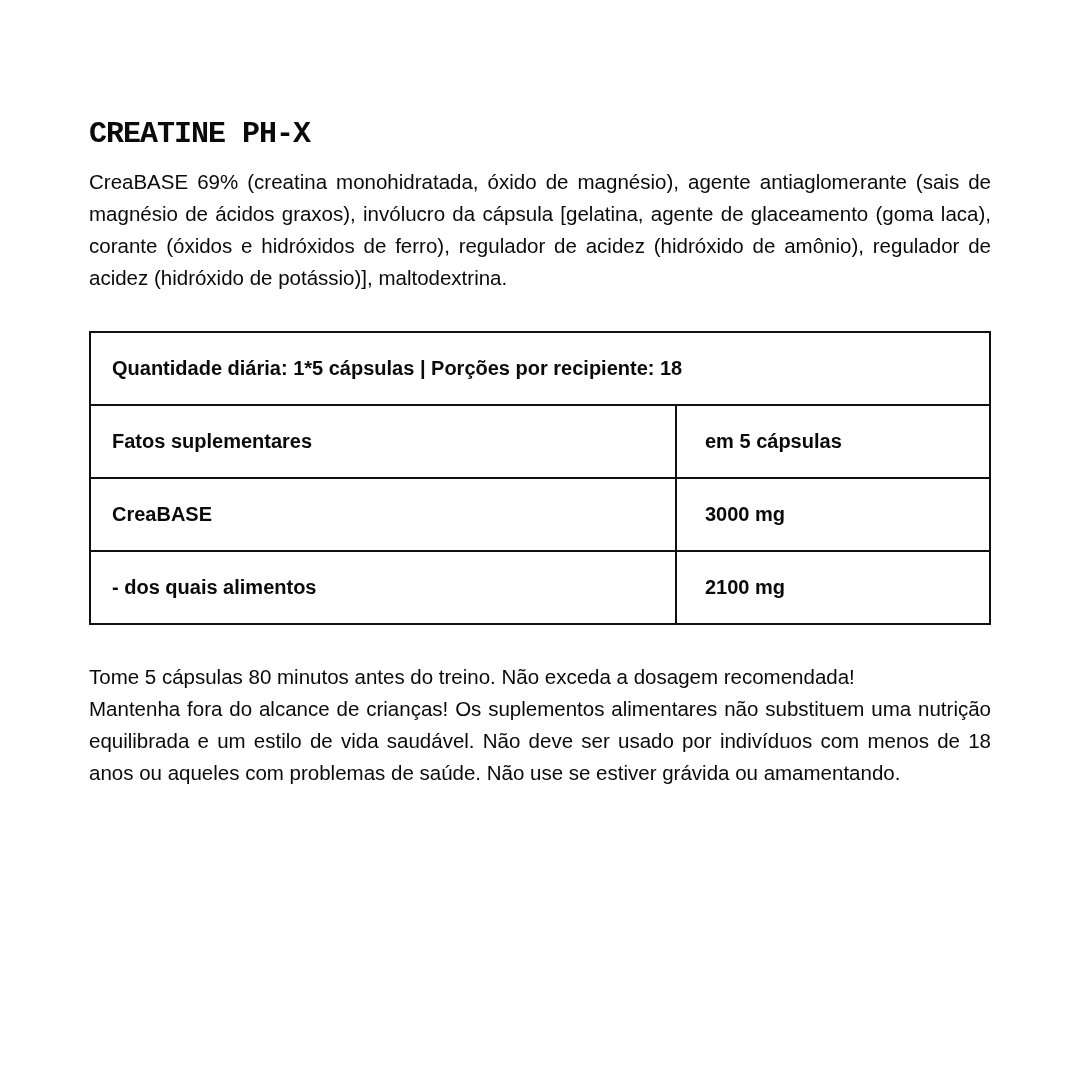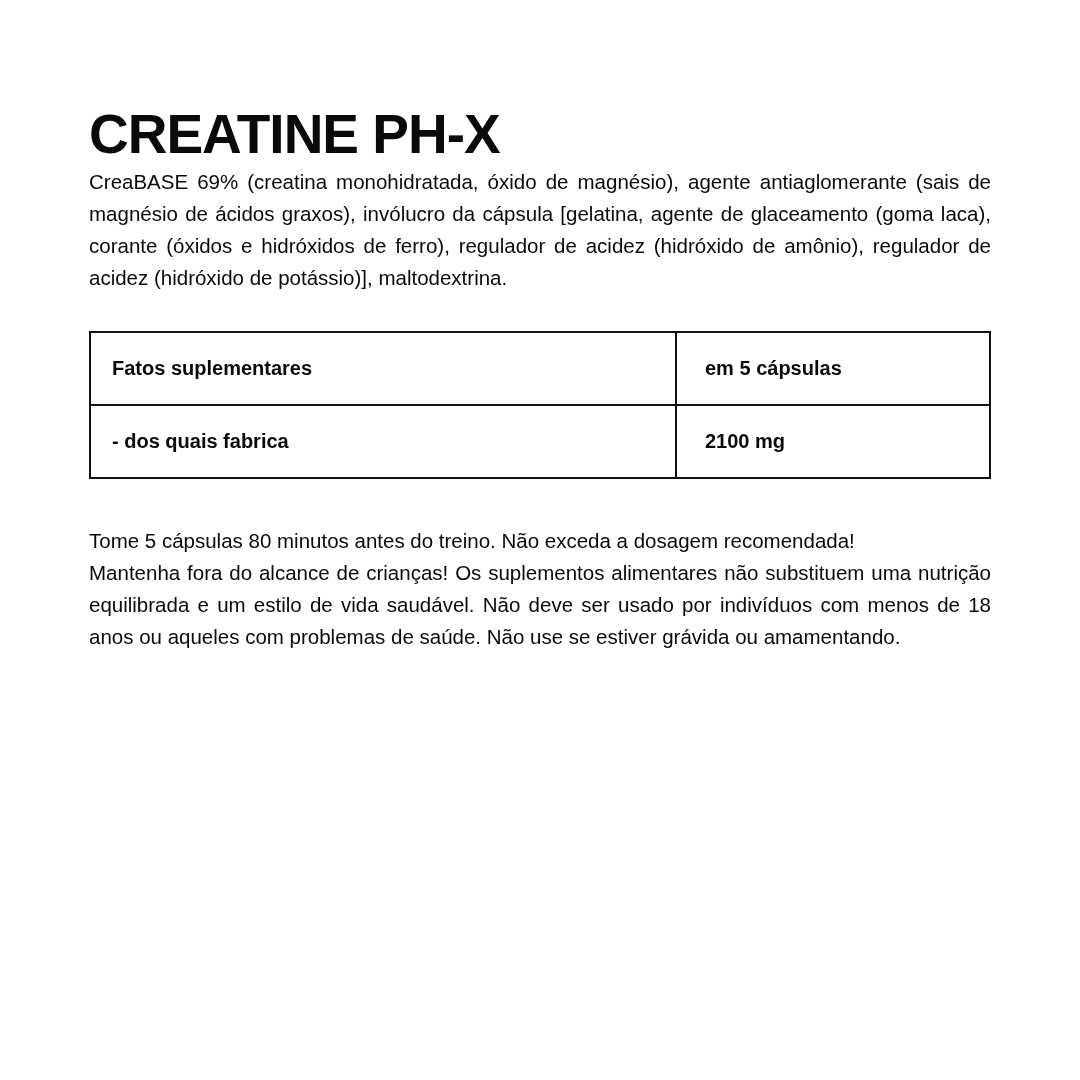--- a/index.html
+++ b/index.html
@@ -1,45 +1,52 @@
 <!DOCTYPE html>
 <html><head>
   <meta charset="utf-8">
   <style>
     html, body { margin: 0; padding: 0; background: #ffffff; }
     body { width: 1080px; height: 1080px; position: relative; overflow: hidden;
       font-family: "Liberation Sans", sans-serif; color: #0a0a0a; }
     .page { position: absolute; left: 89px; top: 108px; width: 902px; }
-    .title { font-family: Liberation Sans, sans-serif; font-weight: bold; font-size: 55px;
+    .title { font-family: Liberation Mono, monospace; font-weight: bold; font-size: 30px;
       letter-spacing: -1px; line-height: 52px; margin: 0; }
     .para { font-family: "Liberation Sans", sans-serif; font-weight: normal; font-size: 20.5px;
       line-height: 32px; margin: 0; text-align: justify; }
     .para.last-left { text-align-last: left; }
     .ingredients { margin-top: 6px; }
     .table { margin-top: 37px; width: 902px; border: 2px solid #111; border-collapse: collapse; box-sizing: border-box; }
     .table td { border: 2px solid #111; height: 73px; padding: 0 0 0 21px; font-weight: bold; font-size: 20px;
       vertical-align: middle; box-sizing: border-box; }
     .table td.val { width: 314px; padding-left: 28px; }
-    .warnings { margin-top: 46px; }
+    .warnings { margin-top: 36px; }
   </style>
 </head>
 <body>
 
 <div class="page">
   <h1 class="title">CREATINE PH-X</h1>
   <p class="para last-left ingredients">CreaBASE 69% (creatina monohidratada, óxido de magnésio), agente antiaglomerante (sais de magnésio de ácidos graxos), invólucro da cápsula [gelatina, agente de glaceamento (goma laca), corante (óxidos e hidróxidos de ferro), regulador de acidez (hidróxido de amônio), regulador de acidez (hidróxido de potássio)], maltodextrina.</p>
 
   <table class="table">
     <tbody>
+        <tr>
+      <td colspan="2">Quantidade diária: 1*5 cápsulas | Porções por recipiente: 18</td>
+    </tr>
     <tr>
       <td>Fatos suplementares</td>
       <td class="val">em 5 cápsulas</td>
     </tr>
     <tr>
-      <td>- dos quais fabrica</td>
+      <td>CreaBASE</td>
+      <td class="val">3000 mg</td>
+    </tr>
+    <tr>
+      <td>- dos quais alimentos</td>
       <td class="val">2100 mg</td>
     </tr>
   </tbody>
     </table>
 
   <p class="para last-left warnings">Tome 5 cápsulas 80 minutos antes do treino. Não exceda a dosagem recomendada!</p>
   <p class="para last-left">Mantenha fora do alcance de crianças! Os suplementos alimentares não substituem uma nutrição equilibrada e um estilo de vida saudável. Não deve ser usado por indivíduos com menos de 18 anos ou aqueles com problemas de saúde. Não use se estiver grávida ou amamentando.</p>
 </div>
 
 </body></html>

